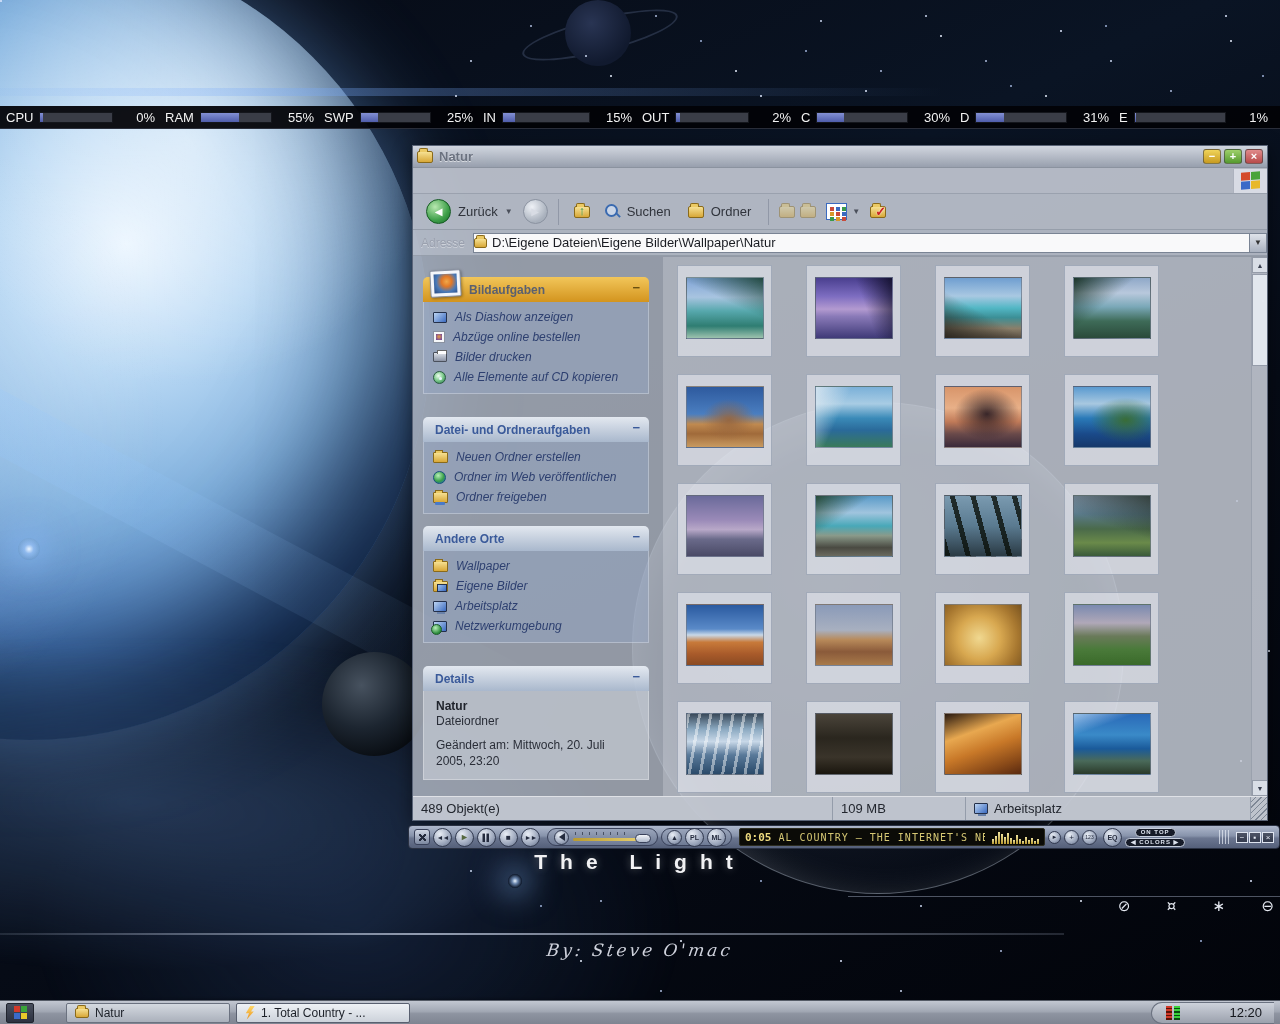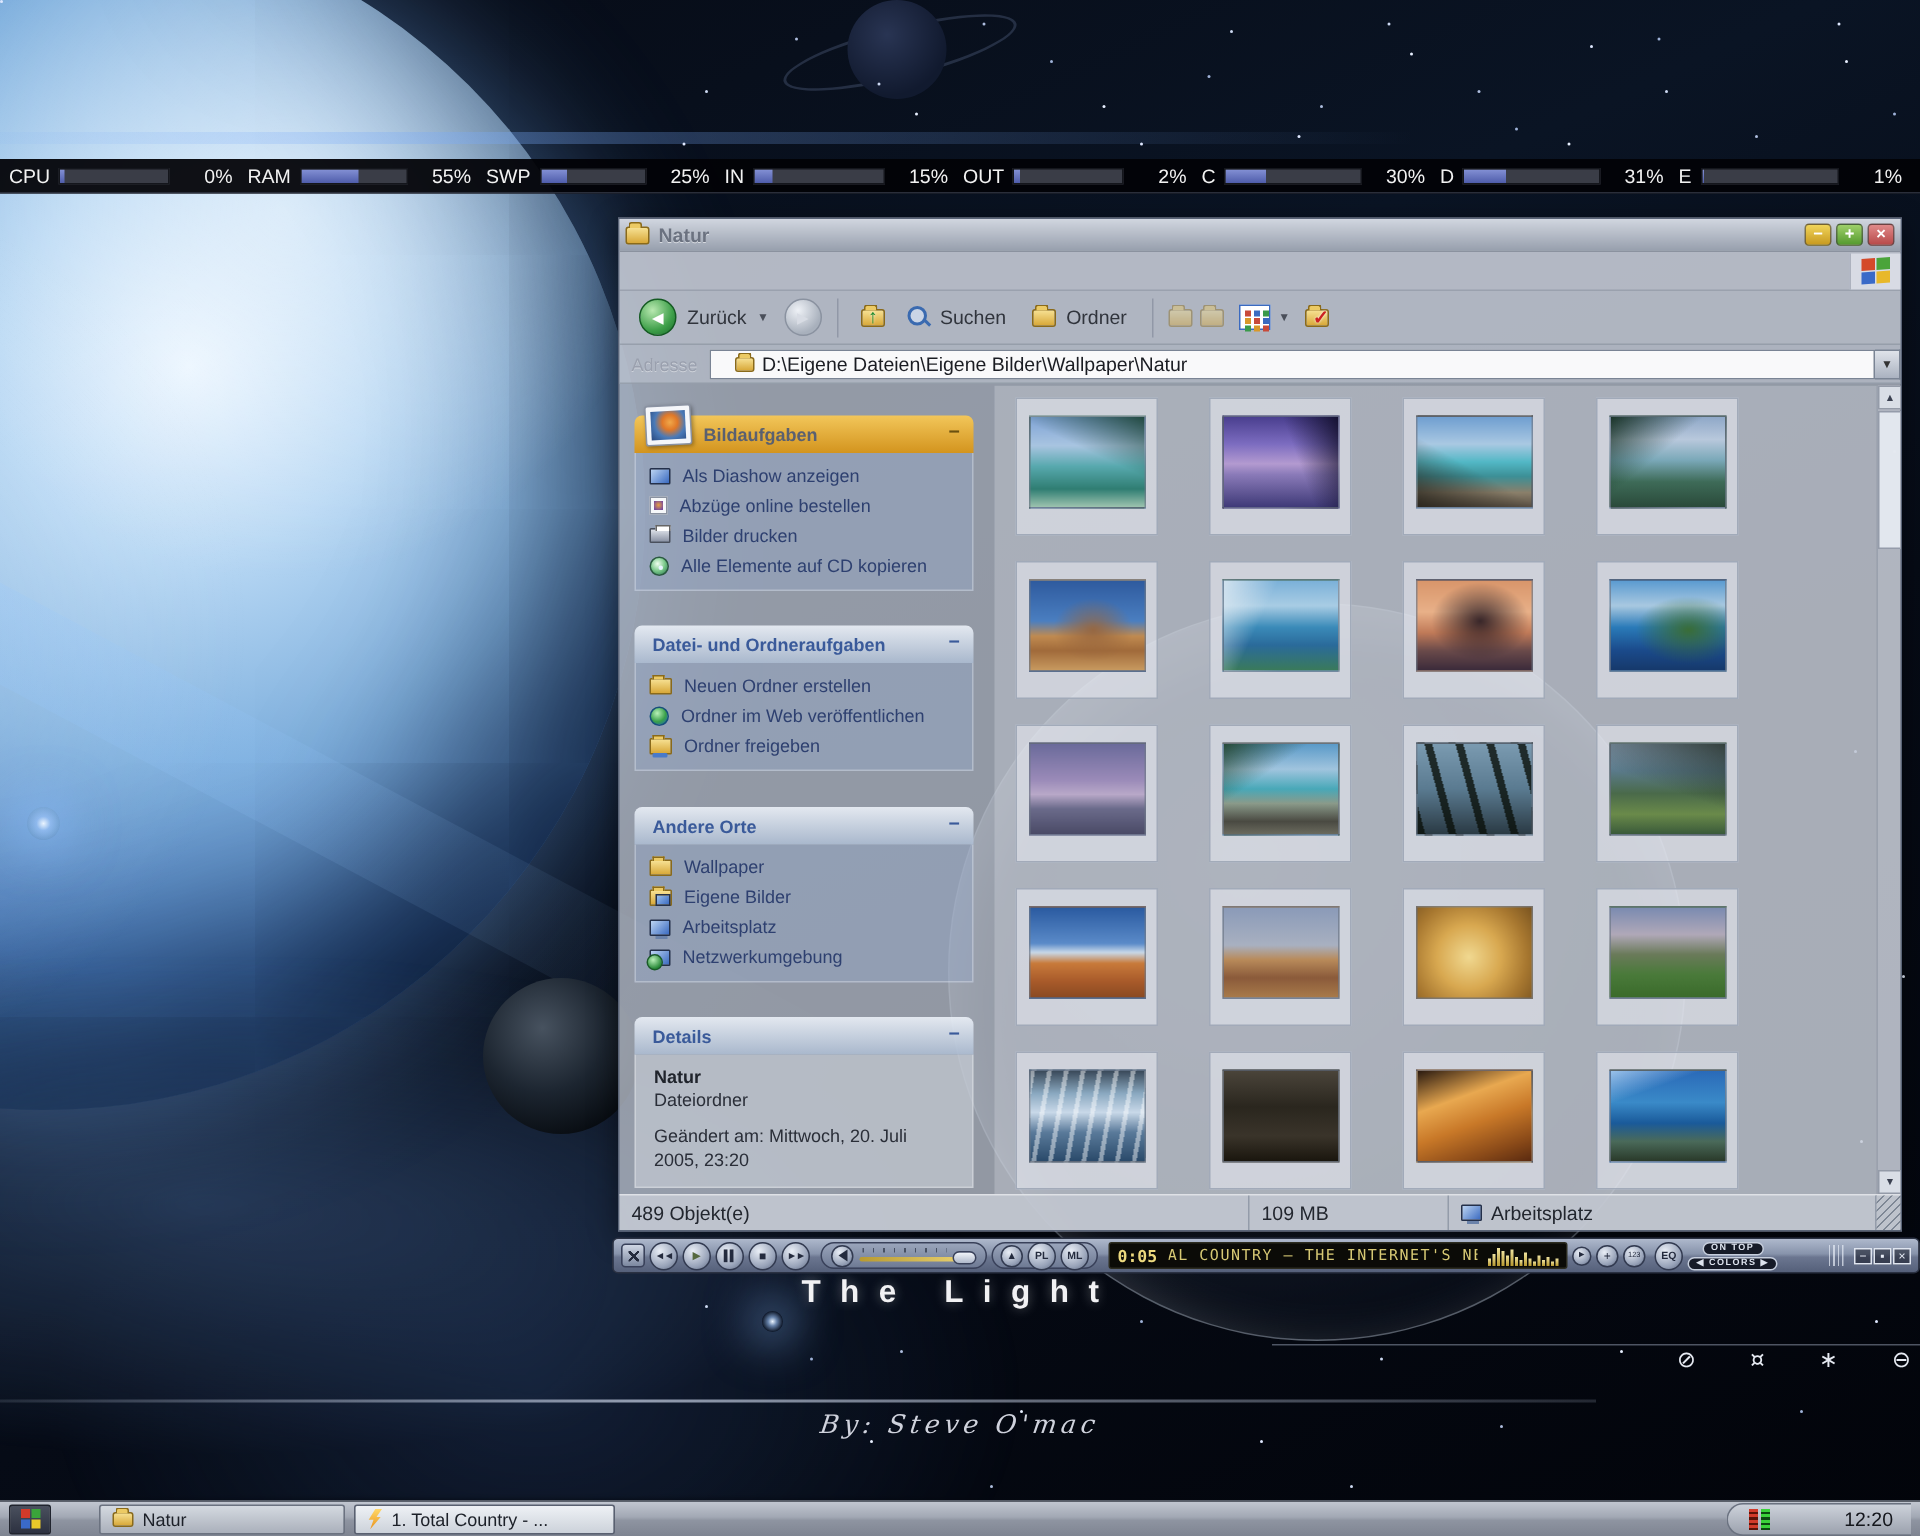--- a/index.html
+++ b/index.html
@@ -88,40 +88,40 @@
   .magnifier{width:15px;height:15px;}
   .magnifier::before{content:"";position:absolute;left:0;top:0;width:9px;height:9px;border:2px solid #3a6ab0;border-radius:50%;background:rgba(220,235,255,.6);}
   .magnifier::after{content:"";position:absolute;left:10px;top:10px;width:6px;height:2px;background:#3a6ab0;transform:rotate(45deg);}
   .gray-folder{opacity:.45;}
   .views-icon{width:21px;height:17px;background:#fff;border:1px solid #3a6ac0;}
   .views-icon::before{content:"";position:absolute;left:3px;top:3px;width:4px;height:4px;background:#c84a3a;
     box-shadow:6px 0 #3a6ac0,12px 0 #3a9a4a,0 5px #d8982a,6px 5px #c84a3a,12px 5px #3a6ac0,0 10px #3a9a4a,6px 10px #d8982a,12px 10px #c84a3a;}
   .check-mark{position:absolute;left:4px;top:-3px;color:#c22;font-size:13px;font-weight:bold;text-shadow:0 0 2px #fff;}
   .addressbar{height:26px;display:flex;align-items:center;background:rgba(198,204,215,.5);border-bottom:1px solid rgba(130,138,152,.55);padding:0 0 0 8px;}
   .addr-label{font-size:12px;color:#9aa0ae;width:52px;text-shadow:0 1px 0 rgba(255,255,255,.4);}
-  .addr-input{flex:1;height:20px;background:rgba(255,255,255,.92);border:1px solid #7a8494;display:flex;align-items:center;padding:0 16px;gap:5px;}
+  .addr-input{flex:1;height:20px;background:rgba(255,255,255,.92);border:1px solid #7a8494;display:flex;align-items:center;padding:0 0;gap:5px;}
   .addr-path{font-size:13px;color:#1a1c22;white-space:nowrap;}
   .addr-drop{width:17px;height:20px;background:linear-gradient(180deg,#dfe3ea,#aab2c0);border:1px solid #7a8494;border-left:none;
     display:flex;align-items:center;justify-content:center;font-size:8px;color:#333;}
   .contentarea{position:absolute;left:0;top:111px;right:0;bottom:24px;overflow:hidden;}
 
   
   .sidebar{position:absolute;left:0;top:0;bottom:0;width:250px;overflow:hidden;}
   .panel{width:226px;margin:0 0 0 10px;}
   .panel-header{position:relative;height:25px;border-radius:5px 5px 0 0;display:flex;align-items:center;
     background:linear-gradient(180deg,rgba(238,243,250,.88),rgba(172,188,210,.88));}
   .panel-header .ptitle{font-size:12px;font-weight:bold;color:#3a5a9a;padding-left:12px;}
   .panel-header .collapse{position:absolute;right:9px;top:3px;font-size:13px;font-weight:bold;color:#3a5a9a;}
   .panel-gold .panel-header{background:linear-gradient(180deg,#f2c65a,#d3941e);}
   .panel-gold .ptitle{color:#5a6070;padding-left:46px;}
   .panel-gold .collapse{color:#6a5010;}
   .pic-badge{position:absolute;left:7px;top:-7px;width:31px;height:27px;background:#f4f6fa;border:1px solid #8a92a2;
     border-radius:2px;box-shadow:1px 1px 3px rgba(0,0,0,.35);transform:rotate(-3deg);}
   .pic-badge::before{content:"";position:absolute;inset:3px;background:radial-gradient(circle at 55% 40%,#f0a84a 0%,#e07828 30%,#4a7ab8 60%,#2a4a80 100%);}
-  .panel-body{background:rgba(148,168,200,.42);border:1px solid rgba(255,255,255,.3);border-top:none;padding:5px 0 6px;}
+  .panel-body{background:rgba(148,168,200,.42);border:1px solid rgba(255,255,255,.3);border-top:none;padding:5px 0 6px;font-style:italic;}
   .task-item{display:flex;align-items:center;height:20px;padding-left:9px;gap:8px;cursor:pointer;}
   .task-item .tlabel{font-size:12px;color:#2e4070;white-space:nowrap;}
   .details-body{background:rgba(198,203,212,.68);border:1px solid rgba(255,255,255,.3);border-top:none;padding:8px 12px 10px;}
   .d-name{font-size:12px;font-weight:bold;color:#20242c;}
   .d-type{font-size:12px;color:#2a2e38;margin-top:1px;}
   .d-mod{font-size:12px;color:#2a2e38;margin-top:9px;line-height:1.35;width:190px;}
 
   
   .slideshow-icon,.computer-icon{width:14px;height:11px;background:linear-gradient(135deg,#bcd4f2,#3a6ac0);border:1px solid #24304a;border-radius:1px;}
   .computer-icon::after{content:"";position:absolute;left:3px;bottom:-3px;width:8px;height:2px;background:#6a82aa;}
@@ -421,21 +421,21 @@
               <div class="task-item">
                 <span class="icon web-publish-icon"></span>
                 <span class="tlabel">Ordner im Web veröffentlichen</span>
               </div>
               <div class="task-item">
                 <span class="icon share-folder-icon"></span>
                 <span class="tlabel">Ordner freigeben</span>
               </div>
             </div>
         </div>
-        <div class="panel" style="margin-top:24px;">
+        <div class="panel" style="margin-top:12px;">
           <div class="panel-header">
             <span class="ptitle">Andere Orte</span>
             <span class="collapse">−</span>
           </div>
           <div class="panel-body">
               <div class="task-item">
                 <span class="icon folder-icon"></span>
                 <span class="tlabel">Wallpaper</span>
               </div>
               <div class="task-item">

